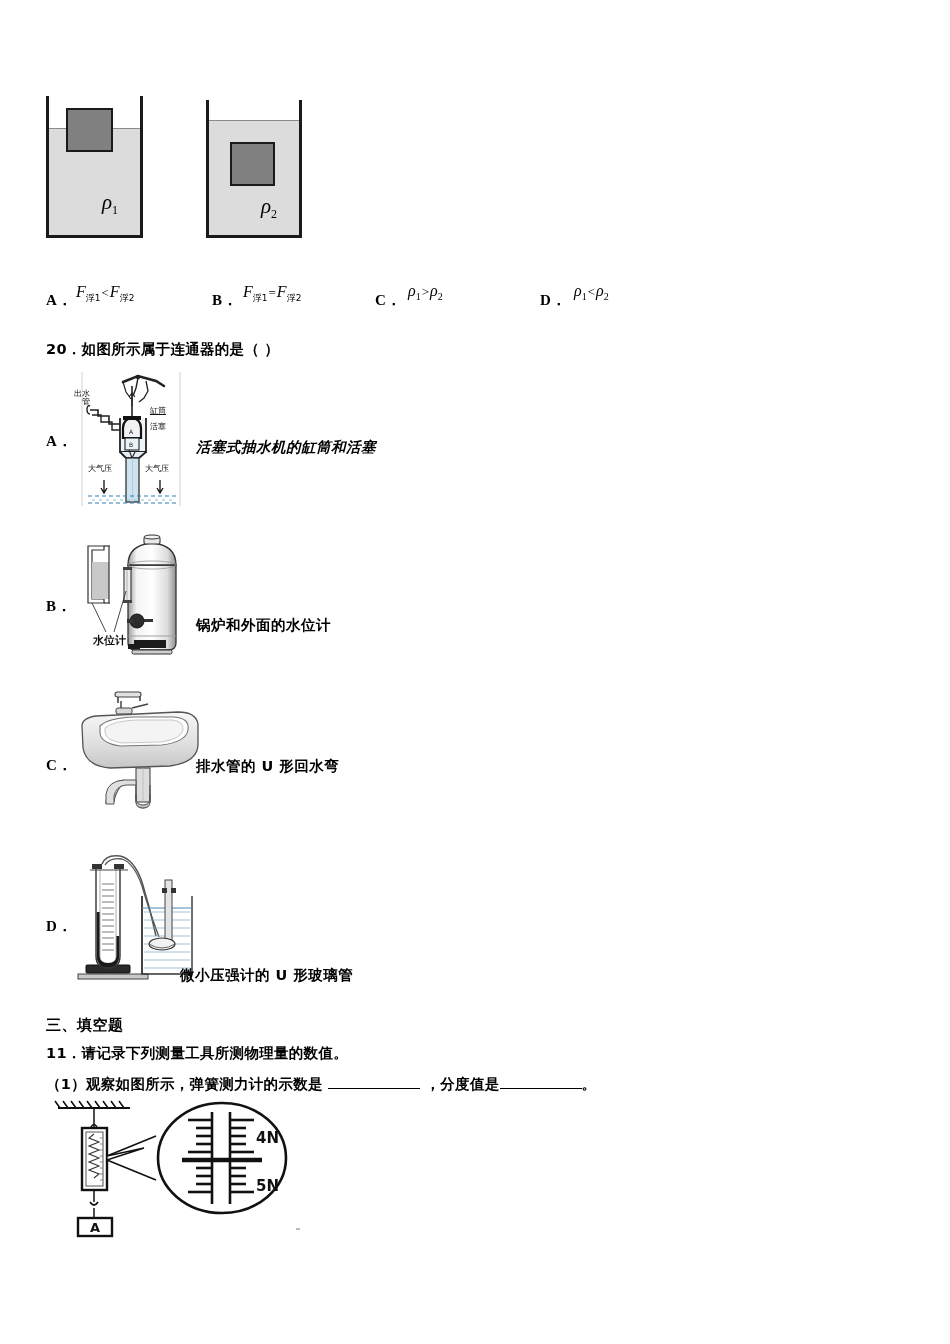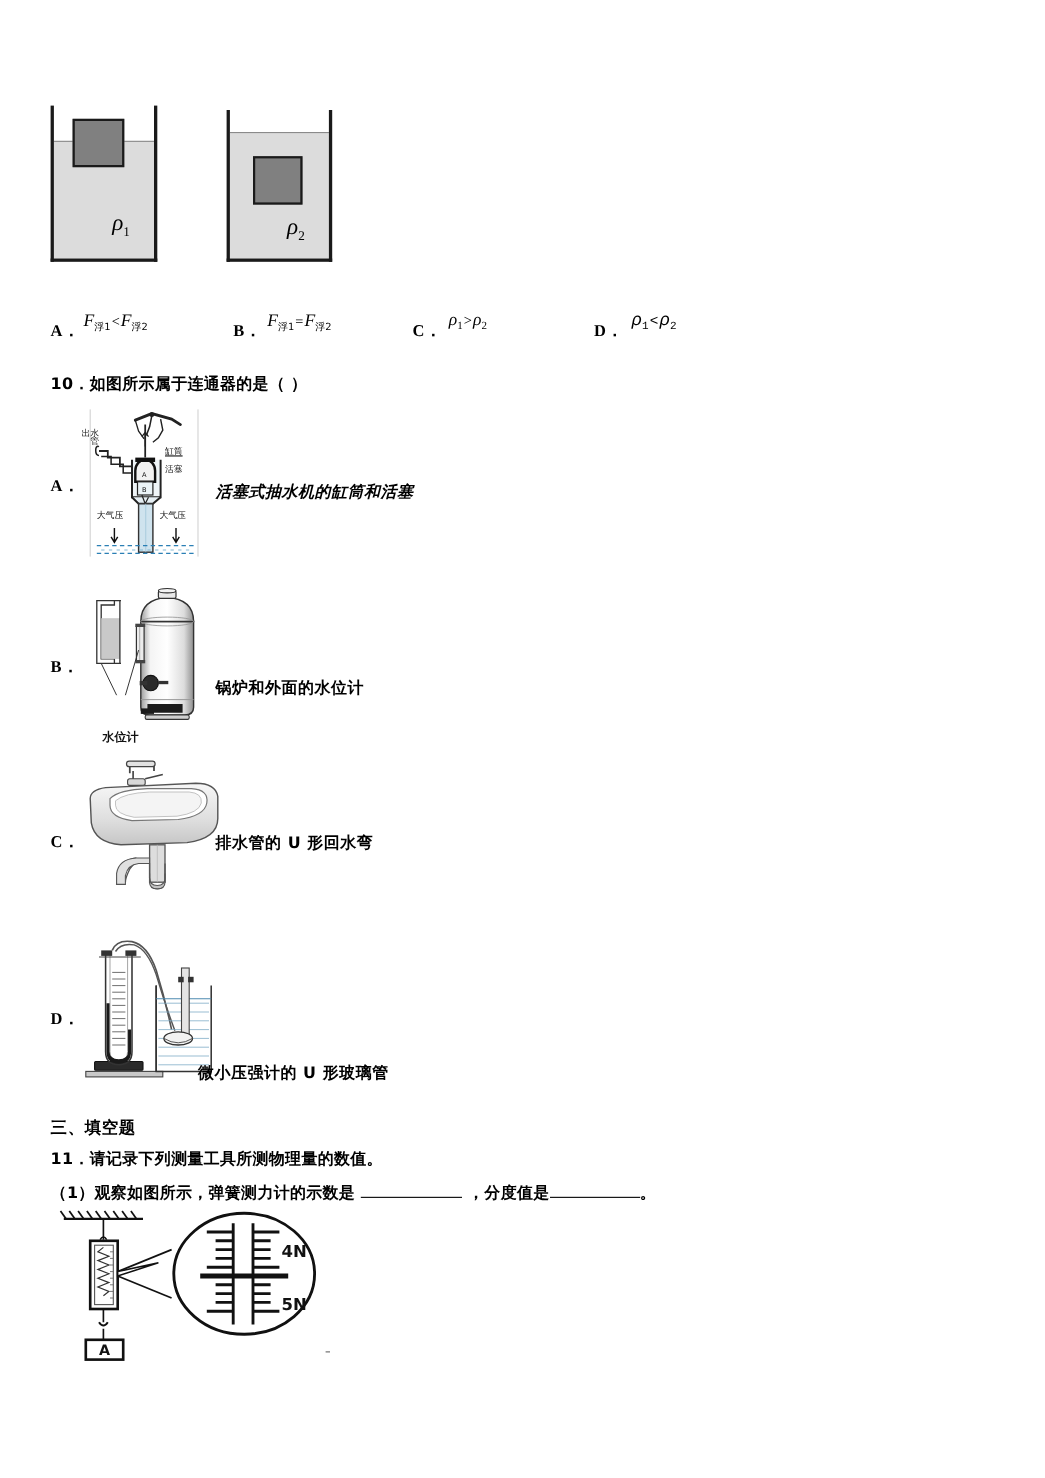--- a/index.html
+++ b/index.html
@@ -104,21 +104,20 @@
     line-height: 1.05;
     white-space: nowrap;
   }
   .dtext-b {
     position: absolute;
     font-family: "DejaVu Sans", "Liberation Sans", sans-serif;
     font-size: 9px;
     font-weight: bold;
     color: #111;
     white-space: nowrap;
-    margin-top: 30px;
   }
 
   
   .opt-desc {
     position: absolute;
     font-family: "DejaVu Sans", "Liberation Sans", sans-serif;
     font-weight: bold;
     font-size: 14.5px;
     letter-spacing: 0.5px;
     white-space: nowrap;
@@ -192,27 +191,27 @@
     <div class="abs" style="left:375px; top:8px;">
       <span class="opt-letter">C．</span>
     </div>
     <div class="abs formula" style="left:408px; top:-1px;">
       <span>ρ</span><span class="sub">1</span><span class="op">&gt;</span><span>ρ</span><span class="sub">2</span>
     </div>
 
     <div class="abs" style="left:540px; top:8px;">
       <span class="opt-letter">D．</span>
     </div>
-    <div class="abs formula" style="left:574px; top:-1px;font-family:Liberation Mono, monospace;">
+    <div class="abs formula" style="left:574px; top:-1px;">
       <span>ρ</span><span class="sub">1</span><span class="op">&lt;</span><span>ρ</span><span class="sub">2</span>
     </div>
   </div>
 
   <div class="qtext" style="left:46px; top:340px;">
-    <span>10．</span><span>如图所示属于连通器的是（  ）</span>
+    <span>20．</span><span>如图所示属于连通器的是（  ）</span>
   </div>
 
   <div class="abs" style="left:46px; top:432px;">
     <span class="opt-letter">A．</span>
   </div>
 
   <div class="abs" style="left:76px; top:372px; width:110px; height:145px;">
     <svg width="110" height="145" viewBox="0 0 110 145">
 
       <line x1="6" y1="0" x2="6" y2="134" stroke="#c7c7c7" stroke-width="0.8"></line>

